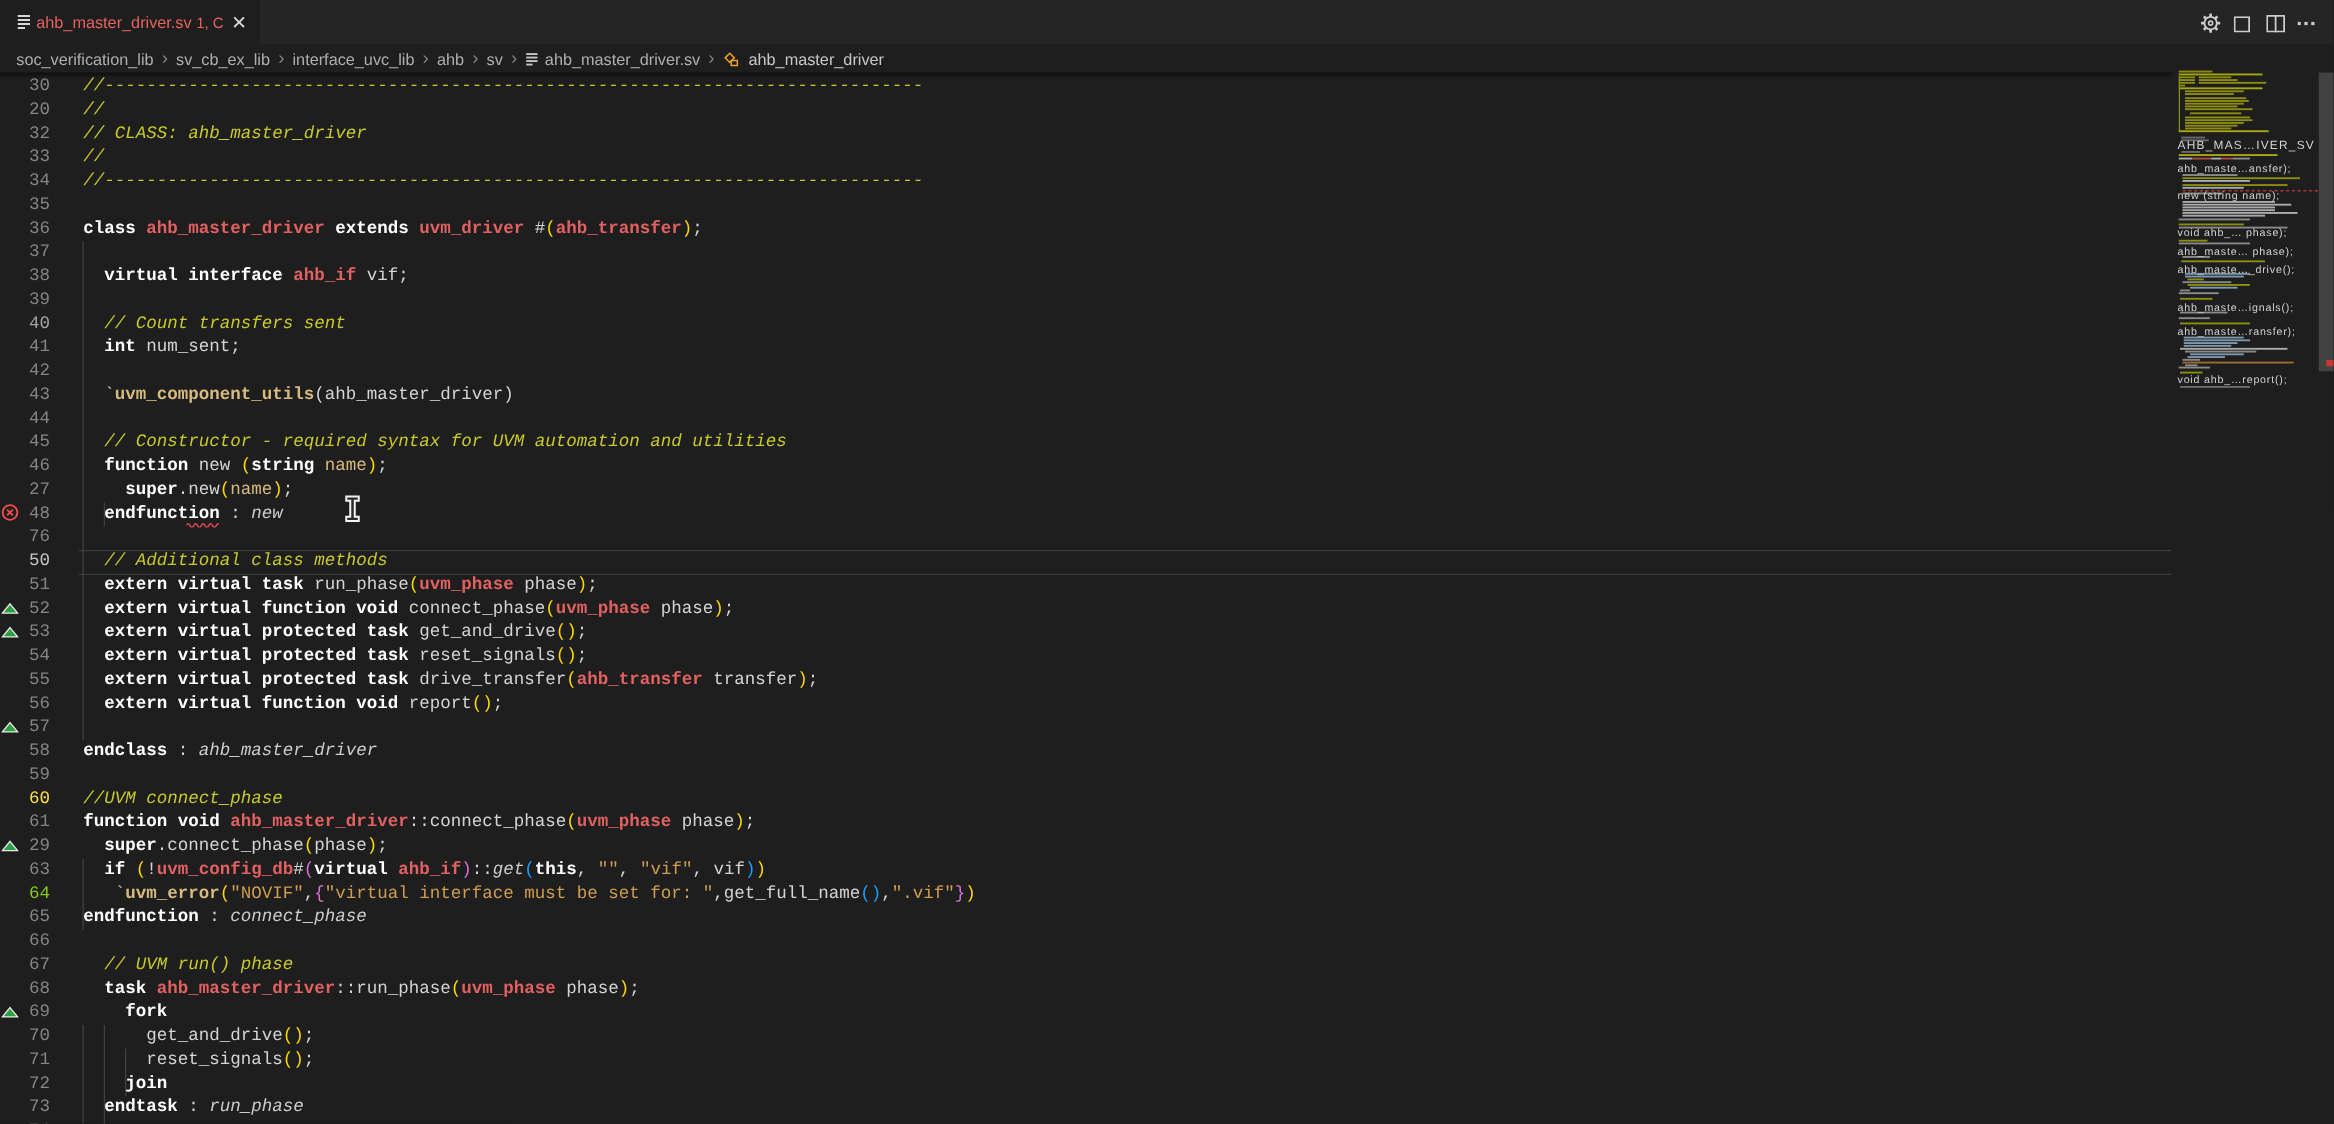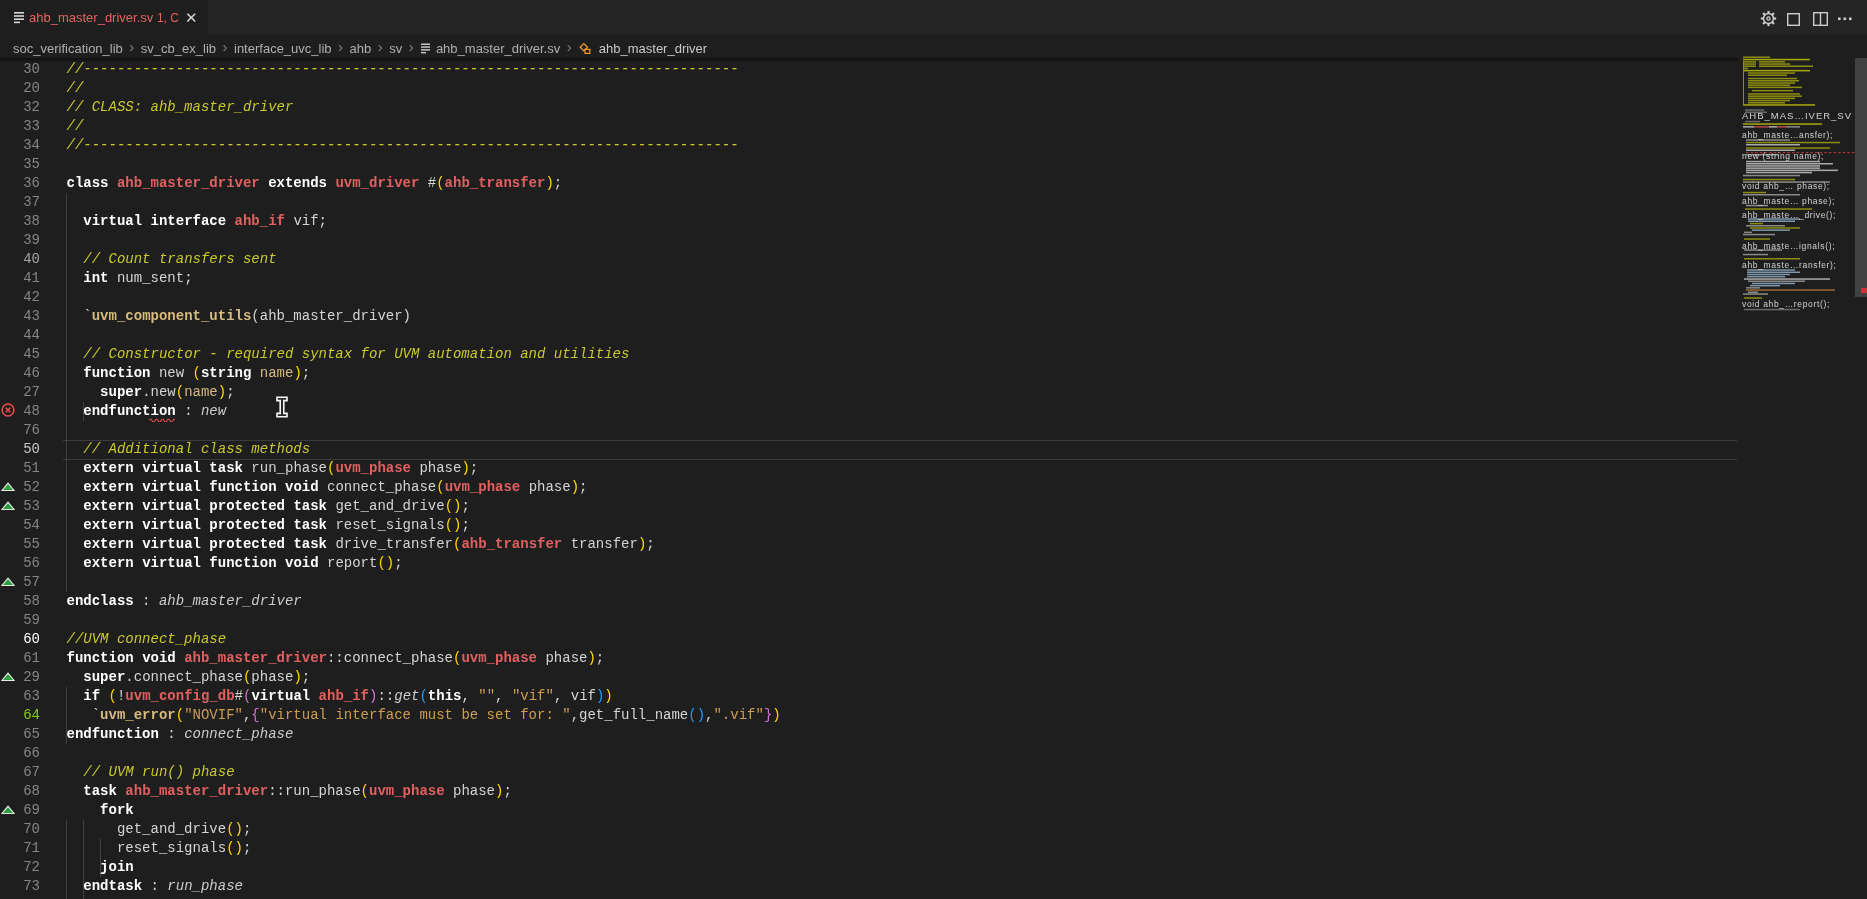--- a/index.html
+++ b/index.html
@@ -132,21 +132,21 @@
       <div style="height:19px;color:#c6c6c6">50</div>
       <div style="height:19px;color:#858585">51</div>
       <div style="height:19px;color:#858585">52</div>
       <div style="height:19px;color:#858585">53</div>
       <div style="height:19px;color:#858585">54</div>
       <div style="height:19px;color:#858585">55</div>
       <div style="height:19px;color:#858585">56</div>
       <div style="height:19px;color:#858585">57</div>
       <div style="height:19px;color:#858585">58</div>
       <div style="height:19px;color:#858585">59</div>
-      <div style="height:19px;color:#ffffff">60</div>
+      <div style="height:19px;color:#fde047">60</div>
       <div style="height:19px;color:#858585">61</div>
       <div style="height:19px;color:#858585">29</div>
       <div style="height:19px;color:#858585">63</div>
       <div style="height:19px;color:#84cc16">64</div>
       <div style="height:19px;color:#858585">65</div>
       <div style="height:19px;color:#858585">66</div>
       <div style="height:19px;color:#858585">67</div>
       <div style="height:19px;color:#858585">68</div>
       <div style="height:19px;color:#858585">69</div>
       <div style="height:19px;color:#858585">70</div>

